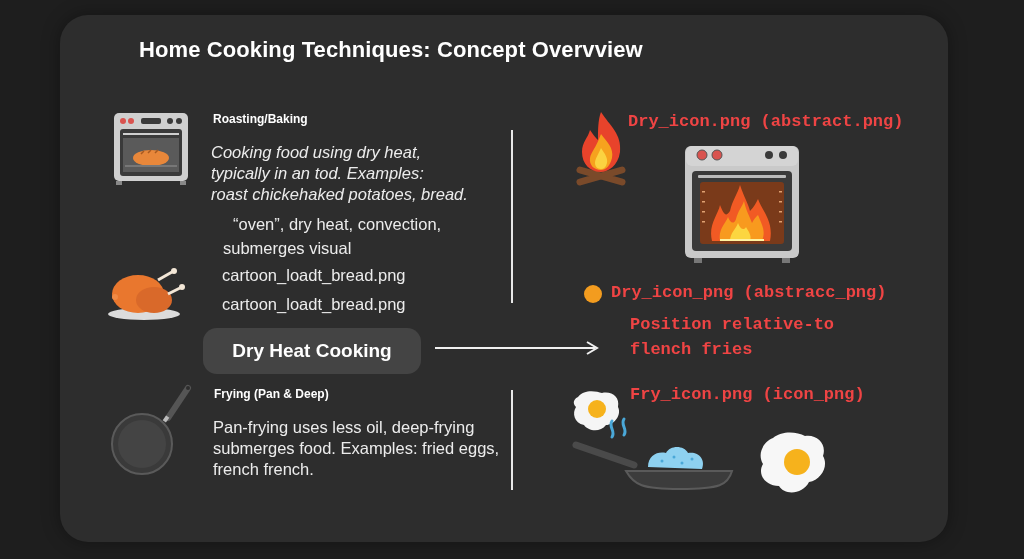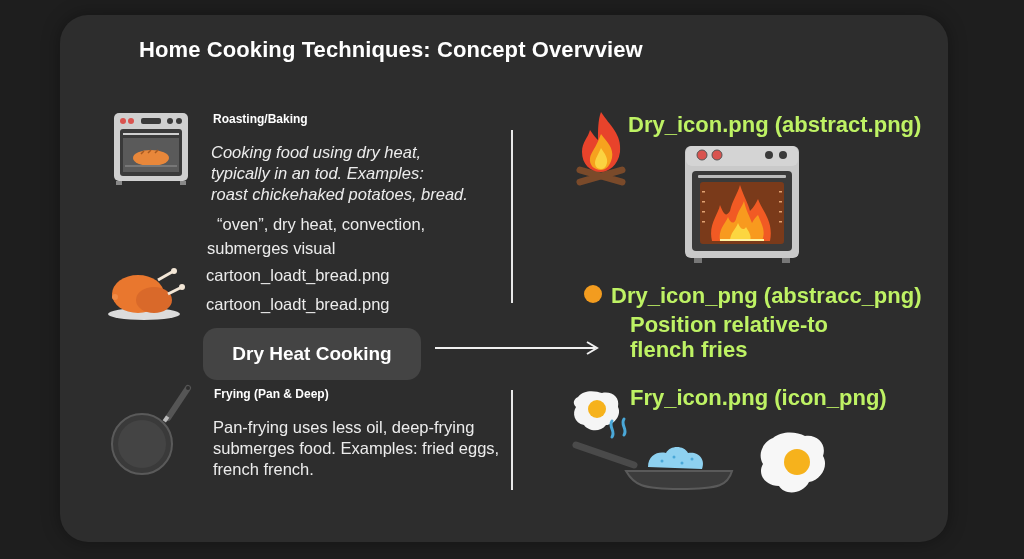--- a/index.html
+++ b/index.html
@@ -29,28 +29,28 @@
       letter-spacing: 0.1px;
       margin-left: 44px;
     }
     .heading {
       font-size: 12px; font-weight: bold; color: #ffffff;
     }
     .body-text {
       font-size: 16.5px; line-height: 21px; color: #ececec;
     }
     .line-text {
-      font-size: 16.5px; color: #ececec;
+      font-size: 16.5px; color: #ececec; margin-left: 16px;
     }
     .right-label {
-      font-size: 22px; font-weight: bold; color: #bef264;
+      font-size: 17px; font-weight: bold; color: #ef4444; font-family: Liberation Mono, monospace;
     }
     .pill {
       left: 203px; top: 328px;
-      width: 218px; height: 52px;
+      width: 218px; height: 46px;
       background: #444444;
       border-radius: 14px;
       display: flex; align-items: center; justify-content: center;
       font-size: 19px; font-weight: bold; color: #ffffff;
     }
     .divider {
       width: 2px; background: #e8e8e8;
     }
     .dot {
       width: 18px; height: 18px; border-radius: 50%;

